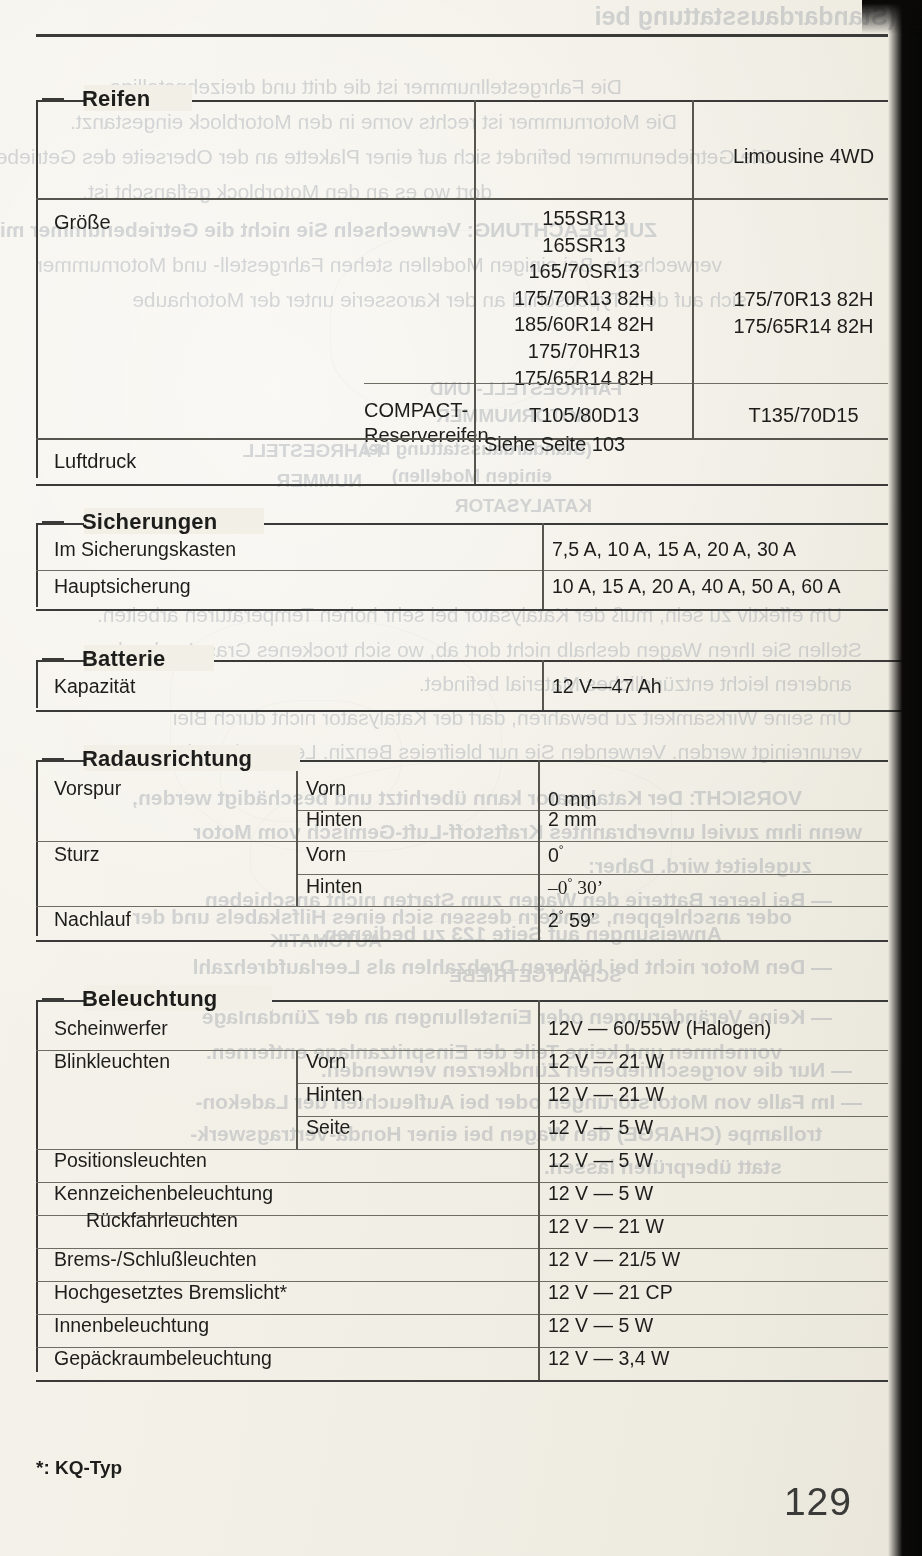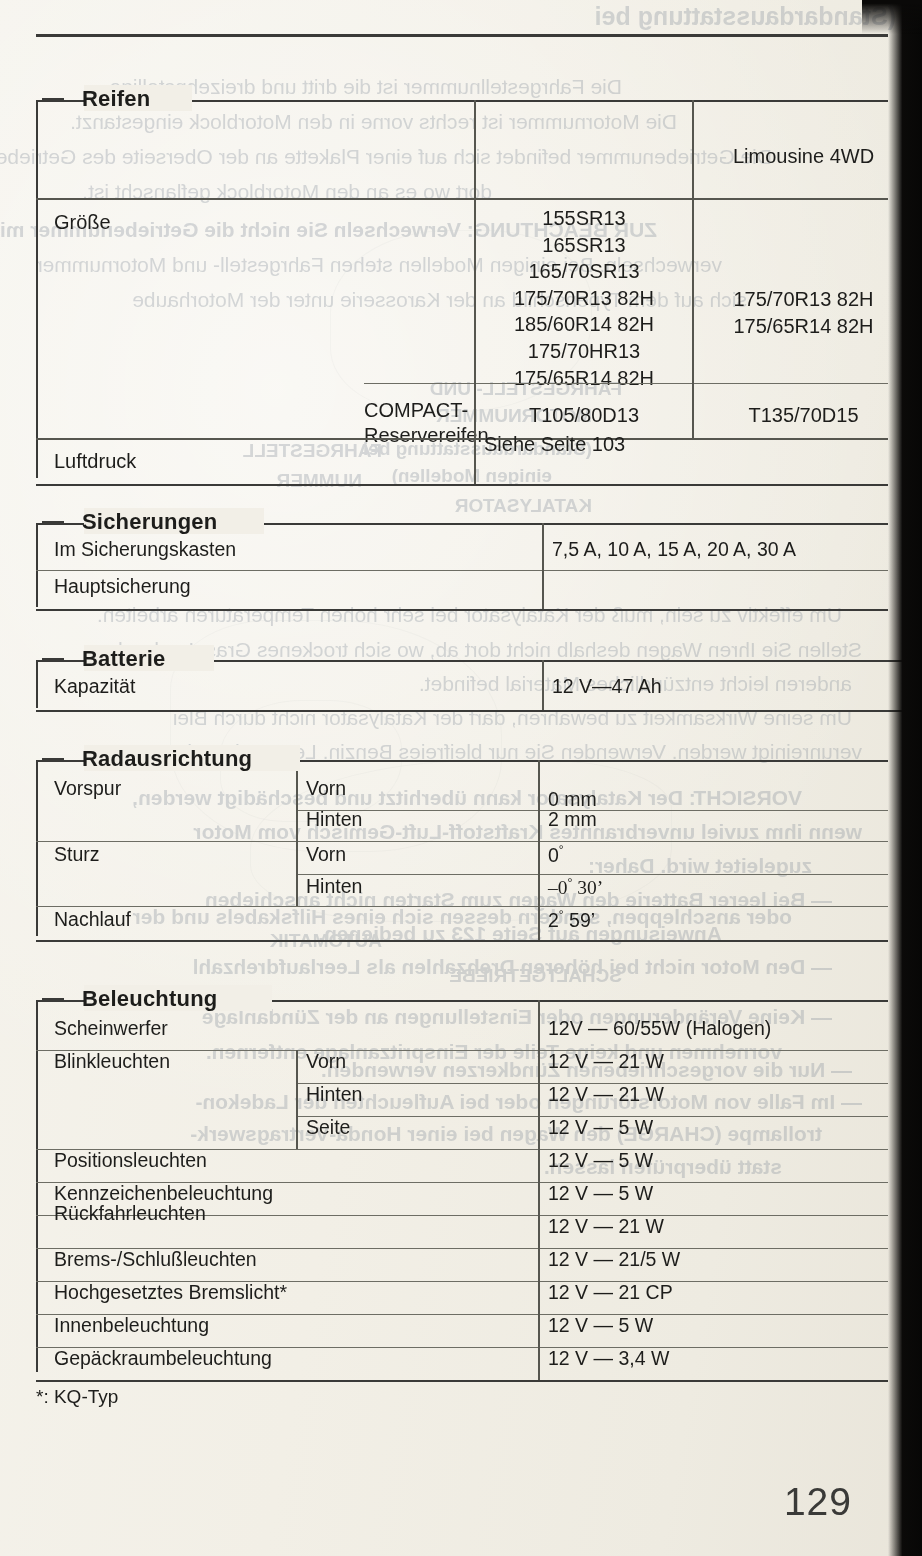--- a/index.html
+++ b/index.html
@@ -86,21 +86,21 @@
   .vline{position:absolute;width:0;border-left:2px solid #56564f;}
 
   .cell{position:absolute;box-sizing:border-box;font-size:19.5px;line-height:1.22;}
   .cell.lbl{left:18px;}
   .cell.ctr{text-align:center;}
   .cell.rgt{text-align:right;}
 
   .bottomline{position:absolute;height:0;border-top:2px solid #3a3a38;}
 
   #footnote{
-    position:absolute;left:36px;top:1386px;font-size:19px;z-index:10;
+    position:absolute;left:36px;top:1457px;font-size:19px;z-index:10;font-weight:bold;
   }
   #pageno{
     position:absolute;right:70px;top:1480px;
     font-size:39px;letter-spacing:1px;color:#3a3a38;z-index:10;
   }
   .sup{font-size:12px;vertical-align:super;}
 </style>
 </head>
 <body>
 
@@ -212,20 +212,21 @@
       <div class="dash"></div>
       <div class="legend-bg" style="left:48px;width:180px;"></div>
       <div class="legend">Sicherungen</div>
 
       <div class="cell lbl" style="top:15px;">Im Sicherungskasten</div>
       <div class="cell" style="left:516px;top:15px;">7,5 A, 10 A, 15 A, 20 A, 30 A</div>
 
       <div class="rline light" style="top:47px;"></div>
 
       <div class="cell lbl" style="top:52px;">Hauptsicherung</div>
+      <div class="cell" style="left:516px;top:52px;">10 A, 15 A, 20 A, 40 A, 50 A, 60 A</div>
 
       <div class="vline" style="left:506px;top:0;height:86px;"></div>
       <div class="bottomline" style="left:0;right:0;top:86px;"></div>
     </div>
 
     <div class="sec" id="sec-batterie" style="left:36px;top:660px;width:852px;height:48px;padding-left:22px;">
       <div class="frame"></div>
       <div class="dash"></div>
       <div class="legend-bg" style="left:48px;width:130px;"></div>
       <div class="legend">Batterie</div>
@@ -294,21 +295,21 @@
       <div class="rline light" style="top:149px;"></div>
 
       <div class="cell lbl" style="top:149px;">Positionsleuchten</div>
       <div class="cell" style="left:512px;top:149px;">12 V — 5 W</div>
       <div class="rline light" style="top:182px;"></div>
 
       <div class="cell lbl" style="top:182px;">Kennzeichenbeleuchtung</div>
       <div class="cell" style="left:512px;top:182px;">12 V — 5 W</div>
       <div class="rline light" style="top:215px;"></div>
 
-      <div class="cell lbl" style="top:202px;">Rückfahrleuchten</div>
+      <div class="cell lbl" style="top:209px;margin-left:32px;">Rückfahrleuchten</div>
       <div class="cell" style="left:512px;top:215px;">12 V — 21 W</div>
       <div class="rline light" style="top:248px;"></div>
 
       <div class="cell lbl" style="top:248px;">Brems-/Schlußleuchten</div>
       <div class="cell" style="left:512px;top:248px;">12 V — 21/5 W</div>
       <div class="rline light" style="top:281px;"></div>
 
       <div class="cell lbl" style="top:281px;">Hochgesetztes Bremslicht*</div>
       <div class="cell" style="left:512px;top:281px;">12 V — 21 CP</div>
       <div class="rline light" style="top:314px;"></div>

